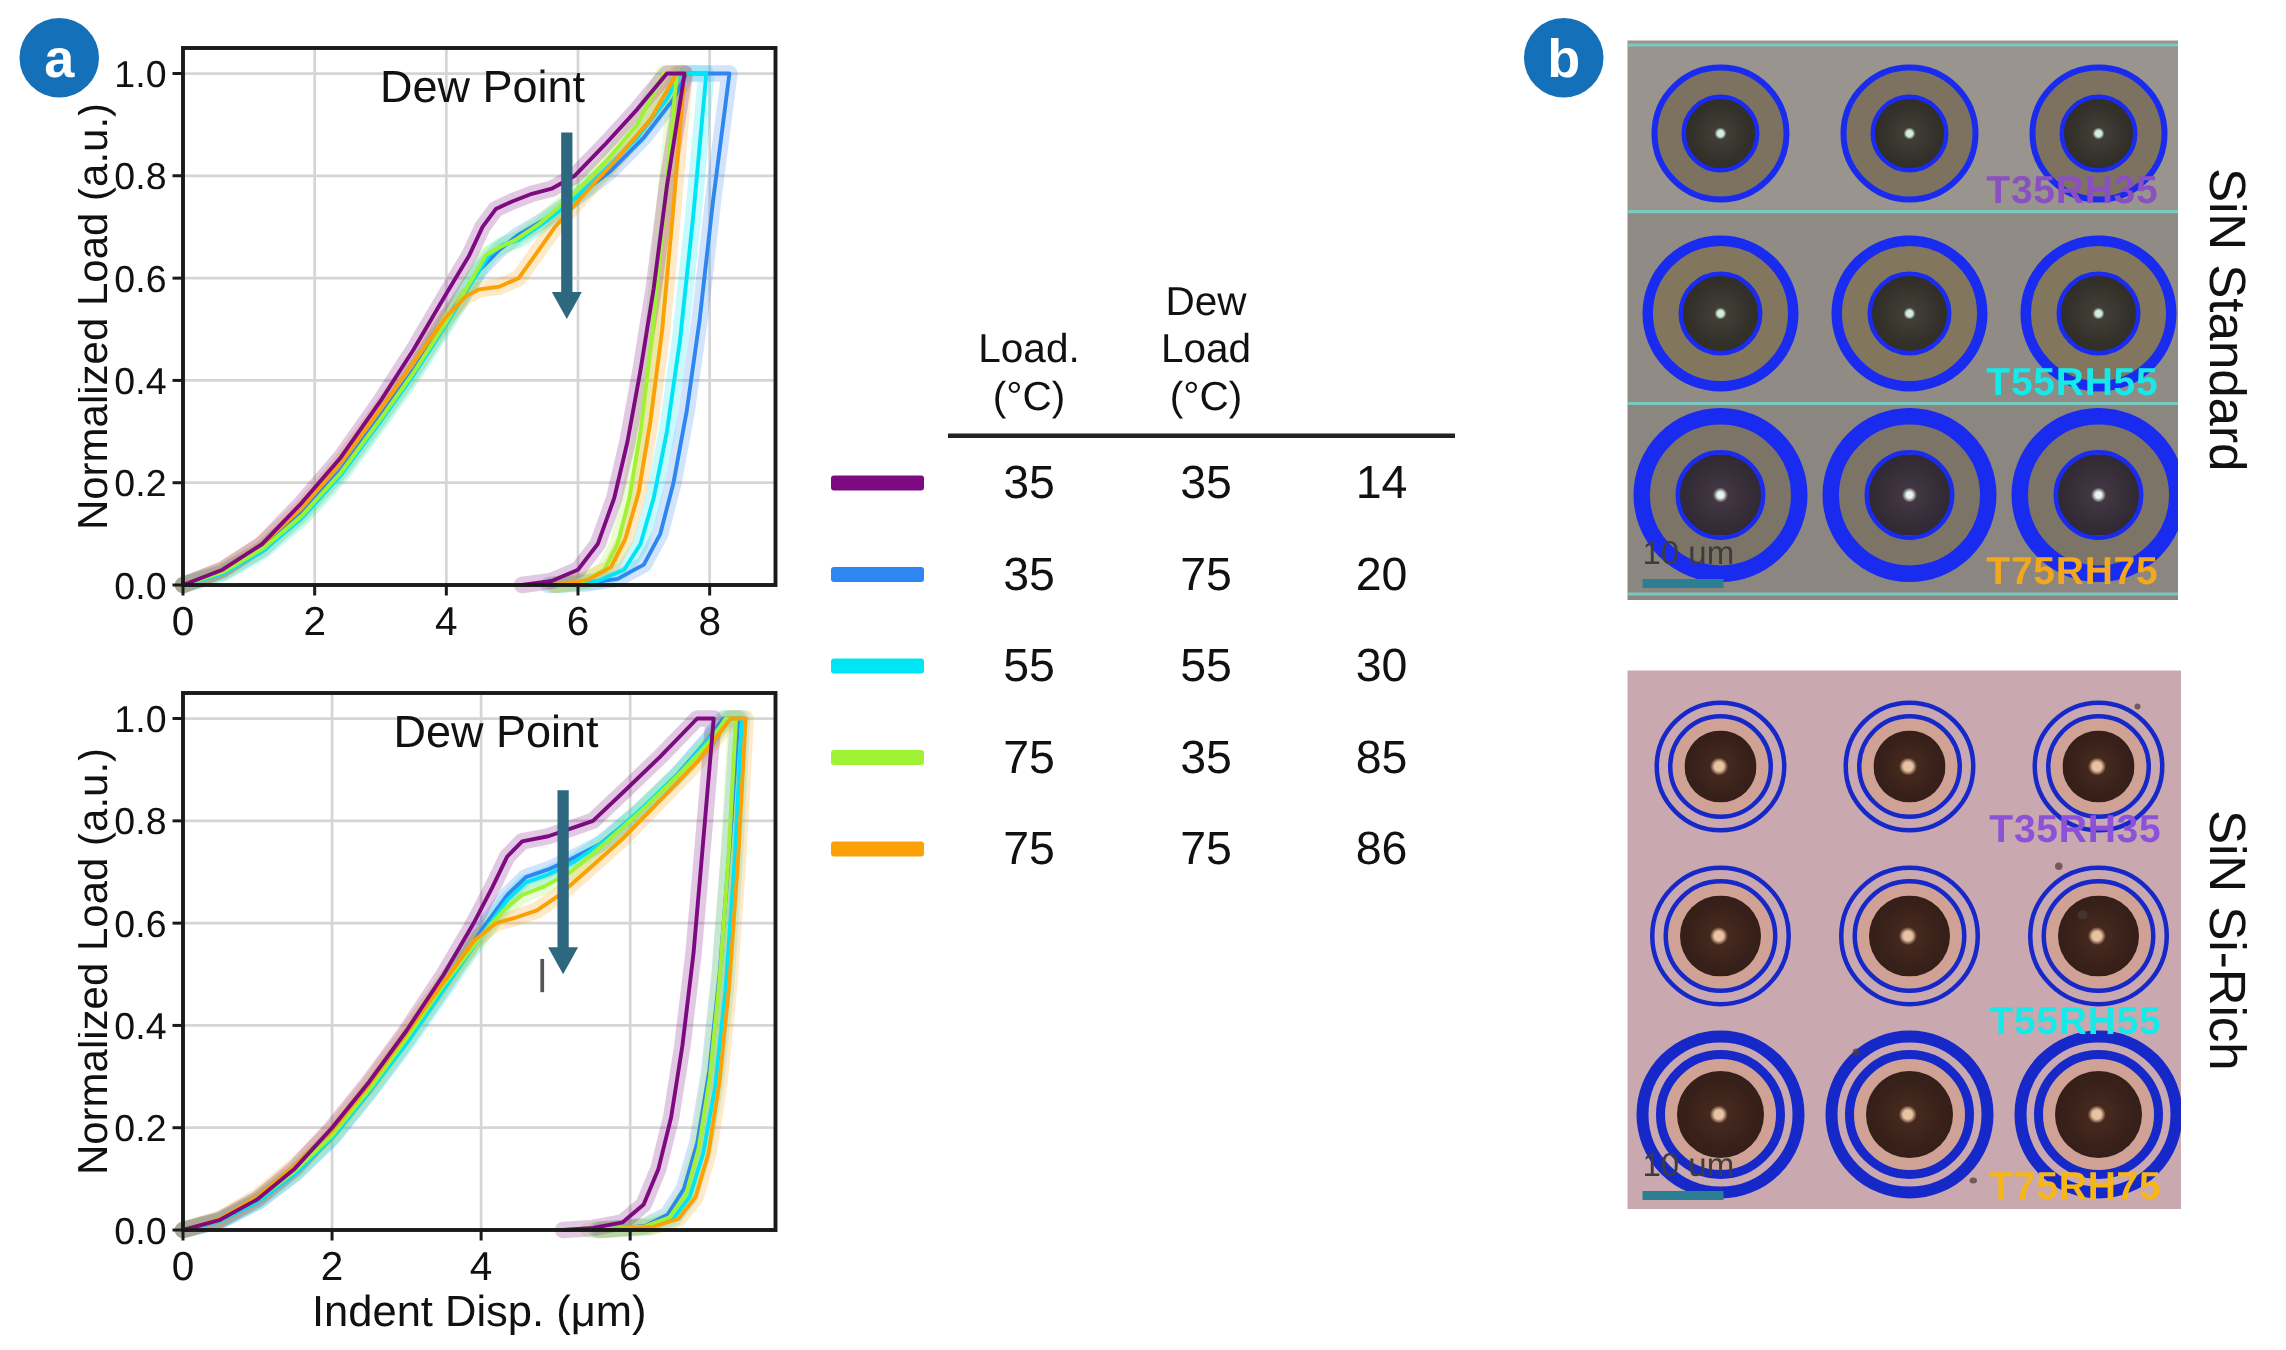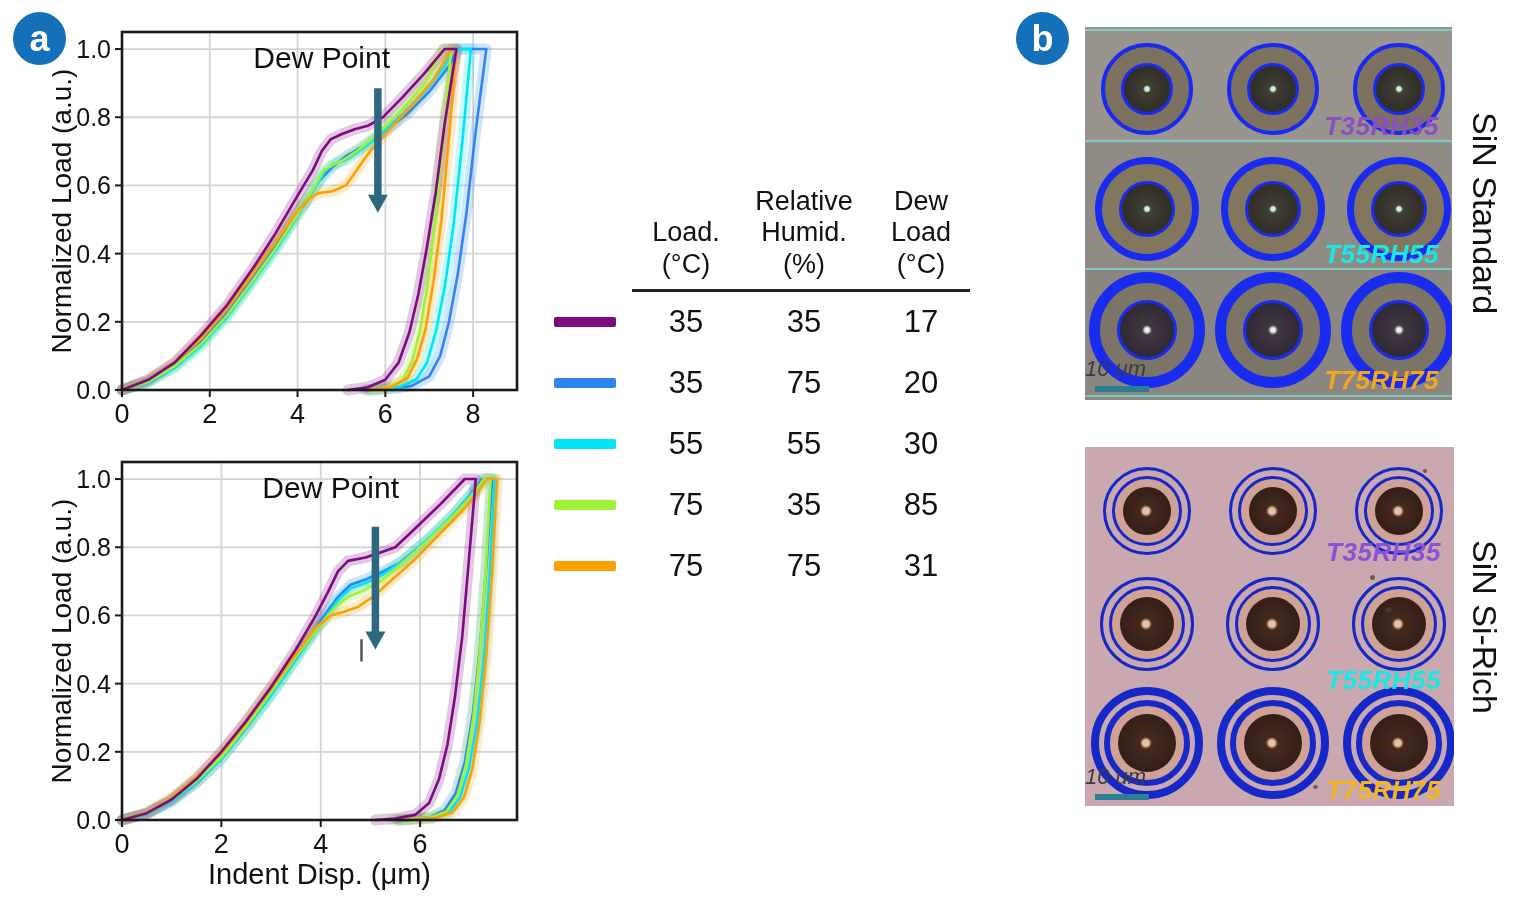--- a/index.html
+++ b/index.html
@@ -20,21 +20,21 @@
   #legend-table{position:absolute;left:548px;top:186px;width:426px;}
   .lt-head{display:grid;grid-template-columns:84px 108px 128px 106px;align-items:end;
            text-align:center;font-size:27px;line-height:1.16;padding-bottom:12px;position:relative;}
   .lt-head span{white-space:pre-line;}
   .lt-rule{position:absolute;left:84px;right:4px;bottom:0;border-bottom:3px solid #222;}
   .lt-row{display:grid;grid-template-columns:84px 108px 128px 106px;align-items:center;
           height:61px;text-align:center;font-size:31px;}
   .swatch{width:62px;height:10px;border-radius:2px;margin-left:6px;}
 
   
-  .micro{position:absolute;overflow:hidden;font-style:italic;}
+  .micro{position:absolute;overflow:hidden;}
   #micro-0{left:1085px;top:27px;width:367px;height:373px;
     background:linear-gradient(#99948d 0 31%,#908b85 31% 65%,#8b8780 65% 100%);}
   #micro-1{left:1085px;top:447px;width:369px;height:359px;background:#c9a8af;}
   .tealline{position:absolute;left:0;right:0;height:2px;background:#76d4c8;opacity:.85;}
   .indent{position:absolute;border-radius:50%;transform:translate(-50%,-50%);
           display:flex;align-items:center;justify-content:center;}
   .indent div{border-radius:50%;display:flex;align-items:center;justify-content:center;}
   
   #micro-0 .indent{background:#7d7160;}
   #micro-0 .r1{width:84px;height:84px;border:4px solid #1a2bf0;}
@@ -58,21 +58,21 @@
   #micro-1 .r2 .mid{width:70px;height:70px;}
   #micro-1 .r3 .mid{width:74px;height:74px;border-width:6px;}
   #micro-1 .core{background:radial-gradient(circle 5px at 48% 50%,#e9c2a2 0 3px,rgba(0,0,0,0) 6px),
                radial-gradient(circle,#4a2c20 0%,#38211a 55%,#2e1b15 100%);}
   #micro-1 .r1 .core{width:48px;height:48px;}
   #micro-1 .r2 .core{width:54px;height:54px;}
   #micro-1 .r3 .core{width:58px;height:58px;}
   .dirt{position:absolute;border-radius:50%;background:#4a3a34;opacity:.7;}
 
   .row-label{position:absolute;right:13px;font-size:26px;font-weight:bold;letter-spacing:.5px;}
-  .scalebar-text{position:absolute;left:0;font-size:22px;color:#3c3c3c;}
+  .scalebar-text{position:absolute;left:10px;font-size:22px;color:#3c3c3c;}
   .scalebar-bar{position:absolute;left:10px;width:54px;height:6px;background:#2c7f92;}
 
   .side-label{position:absolute;left:1462px;width:44px;display:flex;align-items:center;justify-content:center;
               writing-mode:vertical-rl;text-orientation:mixed;font-size:34px;color:#111;}
   #side-label-0{top:27px;height:373px;}
   #side-label-1{top:447px;height:359px;}
 </style>
 </head>
 <body>
 
@@ -179,33 +179,30 @@
       <line x1="323.39622641509436" y1="90.78095238095239" x2="323.39622641509436" y2="197.52380952380955" stroke="#2d6880" stroke-width="7.5"></line>
       <polygon points="313.39622641509436,195.52380952380955 333.39622641509436,195.52380952380955 323.39622641509436,213.52380952380955" fill="#2d6880"></polygon>
       <line x1="309.4842767295597" y1="225.45714285714286" x2="309.4842767295597" y2="203.2952380952381" stroke="#555" stroke-width="2.5"></line>
     </svg>
 
   <div id="legend-table">
     <div class="lt-head">
       <span></span>
       <span>Load.
 (°C)</span>
-      <span>Relative
-Humid.
-(%)</span>
       <span>Dew
 Load
 (°C)</span>
       <span class="lt-rule"></span>
     </div>
     <div class="lt-row">
       <span class="swatch" style="background: rgb(125, 10, 128);"></span>
       <span>35</span>
       <span>35</span>
-      <span>17</span>
+      <span>14</span>
     </div>
     <div class="lt-row">
       <span class="swatch" style="background: rgb(46, 134, 240);"></span>
       <span>35</span>
       <span>75</span>
       <span>20</span>
     </div>
     <div class="lt-row">
       <span class="swatch" style="background: rgb(0, 229, 245);"></span>
       <span>55</span>
@@ -215,21 +212,21 @@
     <div class="lt-row">
       <span class="swatch" style="background: rgb(160, 242, 53);"></span>
       <span>75</span>
       <span>35</span>
       <span>85</span>
     </div>
     <div class="lt-row">
       <span class="swatch" style="background: rgb(252, 161, 5);"></span>
       <span>75</span>
       <span>75</span>
-      <span>31</span>
+      <span>86</span>
     </div>
   </div>
 
   <div id="micro-0" class="micro">
     <div class="tealline" style="top:2px"></div>
     <div class="tealline" style="top:113px"></div>
     <div class="tealline" style="top:241px"></div>
     <div class="tealline" style="top:368px"></div>
     <div class="indent r1" style="left:62px;top:62px">
         <div class="core"></div>

